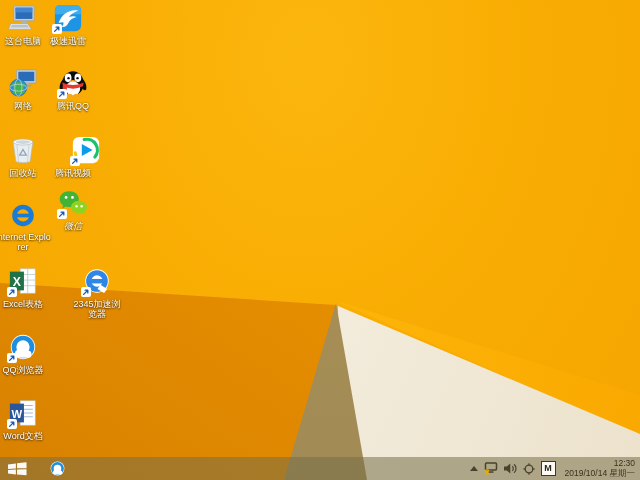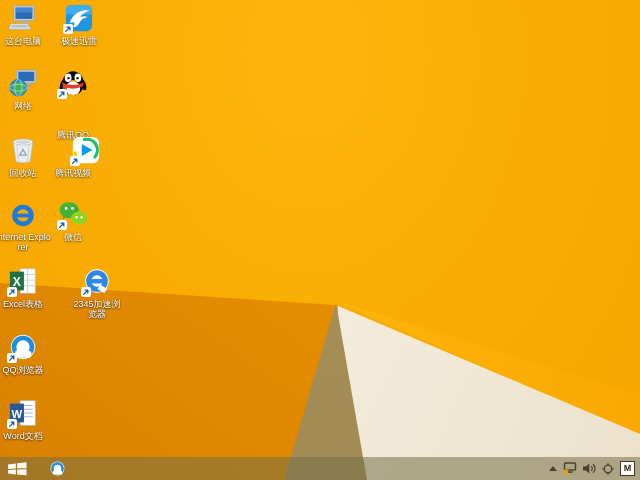--- a/index.html
+++ b/index.html
@@ -59,21 +59,21 @@
             <polygon points="3,22 21,22 25,28 0.5,28" fill="#dfe5ea" stroke="#9aa4ad" stroke-width="0.6"></polygon>
             <polygon points="4.5,23.5 20.5,23.5 22.5,26 2.5,26" fill="#b7c1c9"></polygon>
             <rect x="6" y="3" width="22" height="16" rx="1" fill="#c3ccd3" stroke="#8d979f" stroke-width="0.6"></rect>
             <rect x="8" y="5" width="18" height="12" fill="#2a6cb8"></rect>
             <rect x="8" y="5" width="18" height="5" fill="#4a8fd8" opacity="0.8"></rect>
             <rect x="14" y="19" width="6" height="2.2" fill="#aab4bc"></rect>
           </svg>
         </div>
         <div class="dlabel">这台电脑</div>
       </div>
-      <div class="dicon" style="left: 51px; top: 3px; justify-content: center;">
+      <div class="dicon" style="left: 40px; top: 3px; justify-content: center;">
         <div class="art">
           <svg viewBox="0 0 32 32">
             <rect x="2" y="2" width="28" height="28" rx="6" fill="#1e95e4"></rect>
             <path d="M2,12 L30,12 L30,8 Q30,2 24,2 L8,2 Q2,2 2,8 Z" fill="#3facee"></path>
             <path d="M6,21 C9,12 18,6 27,8 C22,10 19,12 17,15 C20,14 23,14 25,15 C21,16 18,18 16.5,21 C15.5,23.5 13,26 9.5,25.5 C11,23.5 11.5,22 11,20.5 Z" fill="#ffffff"></path>
           </svg>
           <div class="sc">
             <svg viewBox="0 0 10 10">
               <rect width="10" height="10" rx="2" fill="#ffffff"></rect>
               <path d="M2.6,7.4 L6.8,3.2 M6.8,3.2 L4.1,3.2 M6.8,3.2 L6.8,5.9" stroke="#1458b0" stroke-width="1.3" fill="none" stroke-linecap="round"></path>
@@ -90,21 +90,21 @@
             <rect x="17" y="16" width="5" height="2" fill="#aab4bc"></rect>
             <rect x="14" y="18" width="11" height="1.8" fill="#9aa4ad"></rect>
             <circle cx="11" cy="21" r="9" fill="#2d8ed2" stroke="#1b6ca8" stroke-width="0.6"></circle>
             <path d="M4,17 Q11,13 18,17 Q16,23 18,26 Q11,30 5,26 Q7,21 4,17 Z" fill="#46b050"></path>
             <ellipse cx="11" cy="21" rx="9" ry="3.6" fill="none" stroke="#bfe3f5" stroke-width="0.7"></ellipse>
             <ellipse cx="11" cy="21" rx="3.8" ry="9" fill="none" stroke="#bfe3f5" stroke-width="0.7"></ellipse>
           </svg>
         </div>
         <div class="dlabel">网络</div>
       </div>
-      <div class="dicon" style="left: 45px; top: 68px; gap: 29px;">
+      <div class="dicon" style="left: 45px; top: 68px;">
         <div class="art">
           <svg viewBox="0 0 32 32">
             <ellipse cx="4.8" cy="18" rx="2.6" ry="6" fill="#0d0d0d" transform="rotate(18 4.8 18)"></ellipse>
             <ellipse cx="27.2" cy="18" rx="2.6" ry="6" fill="#0d0d0d" transform="rotate(-18 27.2 18)"></ellipse>
             <ellipse cx="16" cy="16.5" rx="11.5" ry="13" fill="#0d0d0d"></ellipse>
             <ellipse cx="10.8" cy="10.5" rx="3.6" ry="4.6" fill="#ffffff"></ellipse>
             <ellipse cx="21.2" cy="10.5" rx="3.6" ry="4.6" fill="#ffffff"></ellipse>
             <circle cx="11.2" cy="10.8" r="1.3" fill="#111"></circle>
             <circle cx="20.8" cy="10.8" r="1.3" fill="#111"></circle>
             <ellipse cx="16" cy="14.6" rx="4.2" ry="1.9" fill="#f2a71f"></ellipse>
@@ -158,21 +158,21 @@
       <div class="dicon" style="left: -5px; top: 199px;">
         <div class="art">
           <svg viewBox="0 0 32 32">
             <circle cx="16" cy="17.5" r="9" fill="none" stroke="#1b7bd6" stroke-width="5"></circle>
             <rect x="8.5" y="15.6" width="15" height="4" fill="#1b7bd6"></rect>
             <path d="M3,13 C6,4.5 15,1.5 22.5,4.5 C27,6.5 29,10 28.5,13" fill="none" stroke="#f8aa00" stroke-width="2.7" stroke-linecap="round"></path>
           </svg>
         </div>
         <div class="dlabel">Internet Explorer</div>
       </div>
-      <div class="dicon" style="left: 45px; top: 199px;">
+      <div class="dicon" style="left: 45px; top: 188px; font-style: italic;">
         <div class="art">
           <svg viewBox="0 0 32 32">
             <path d="M12,3.5 C6,3.5 1.8,7.3 1.8,11.9 C1.8,14.6 3.2,16.8 5.5,18.3 L4.3,21.8 L8.3,19.7 C9.5,20 10.7,20.3 12,20.3 C18,20.3 22.2,16.5 22.2,11.9 C22.2,7.3 18,3.5 12,3.5 Z" fill="#43b335"></path>
             <circle cx="8.6" cy="10" r="1.5" fill="#ffffff"></circle>
             <circle cx="15.4" cy="10" r="1.5" fill="#ffffff"></circle>
             <path d="M22.5,13.5 C27.5,13.5 31,16.6 31,20.3 C31,22.4 29.9,24.2 28.1,25.4 L29,28.2 L25.8,26.5 C24.8,26.8 23.7,27 22.5,27 C17.5,27 14,23.9 14,20.3 C14,16.6 17.5,13.5 22.5,13.5 Z" fill="#8ed320"></path>
             <circle cx="19.8" cy="19.5" r="1.25" fill="#ffffff"></circle>
             <circle cx="25.2" cy="19.5" r="1.25" fill="#ffffff"></circle>
           </svg>
           <div class="sc">
@@ -321,15 +321,19 @@
           <circle cx="6" cy="6" r="3.8" fill="none" stroke="#4a4130" stroke-width="1.3"></circle>
           <g stroke="#4a4130" stroke-width="1.2">
             <line x1="6" y1="0.3" x2="6" y2="2.6"></line>
               <line x1="6" y1="9.4" x2="6" y2="11.7"></line>
             <line x1="0.3" y1="6" x2="2.6" y2="6"></line>
               <line x1="9.4" y1="6" x2="11.7" y2="6"></line>
           </g>
         </svg>
       </div>
       <div class="ime-box">M</div>
+      <div class="clock">
+        <div>12:30</div>
+        <div>2019/10/14 星期一</div>
+      </div>
     </div>
   </div>
 </div>
 
 </body></html>

